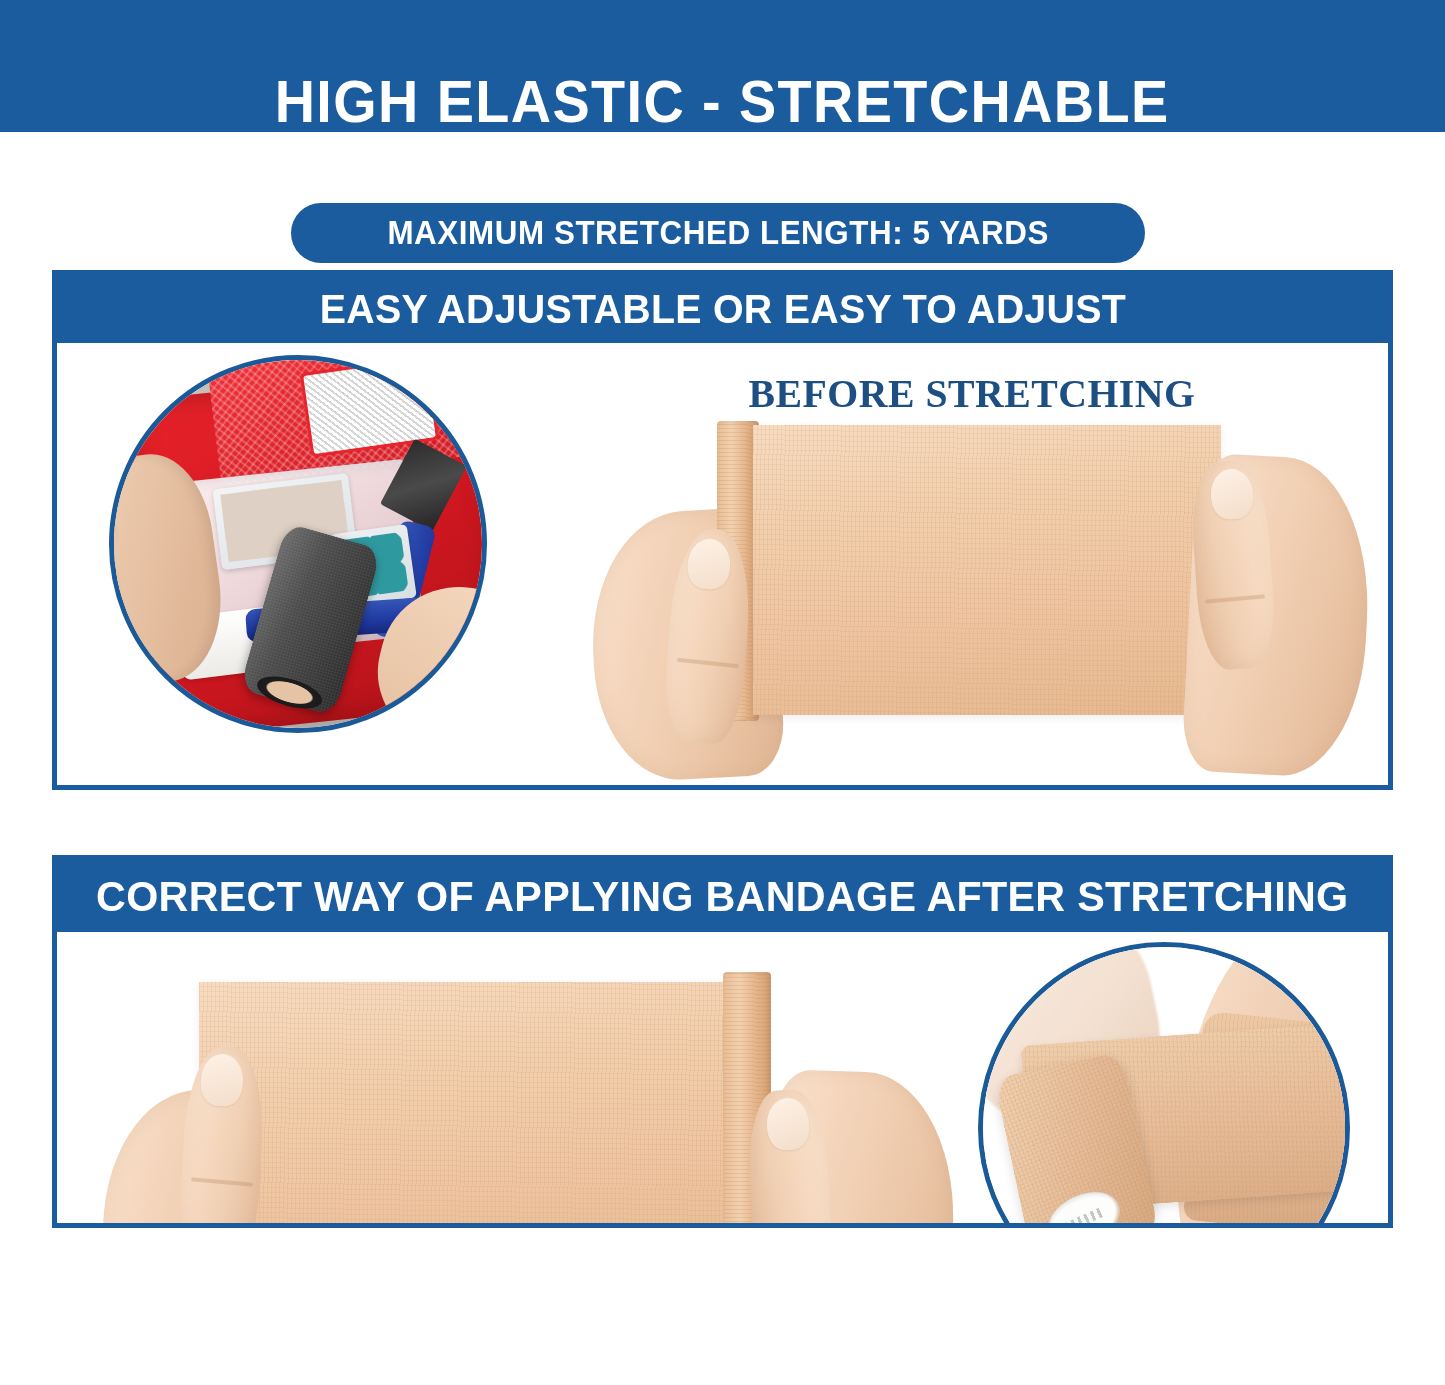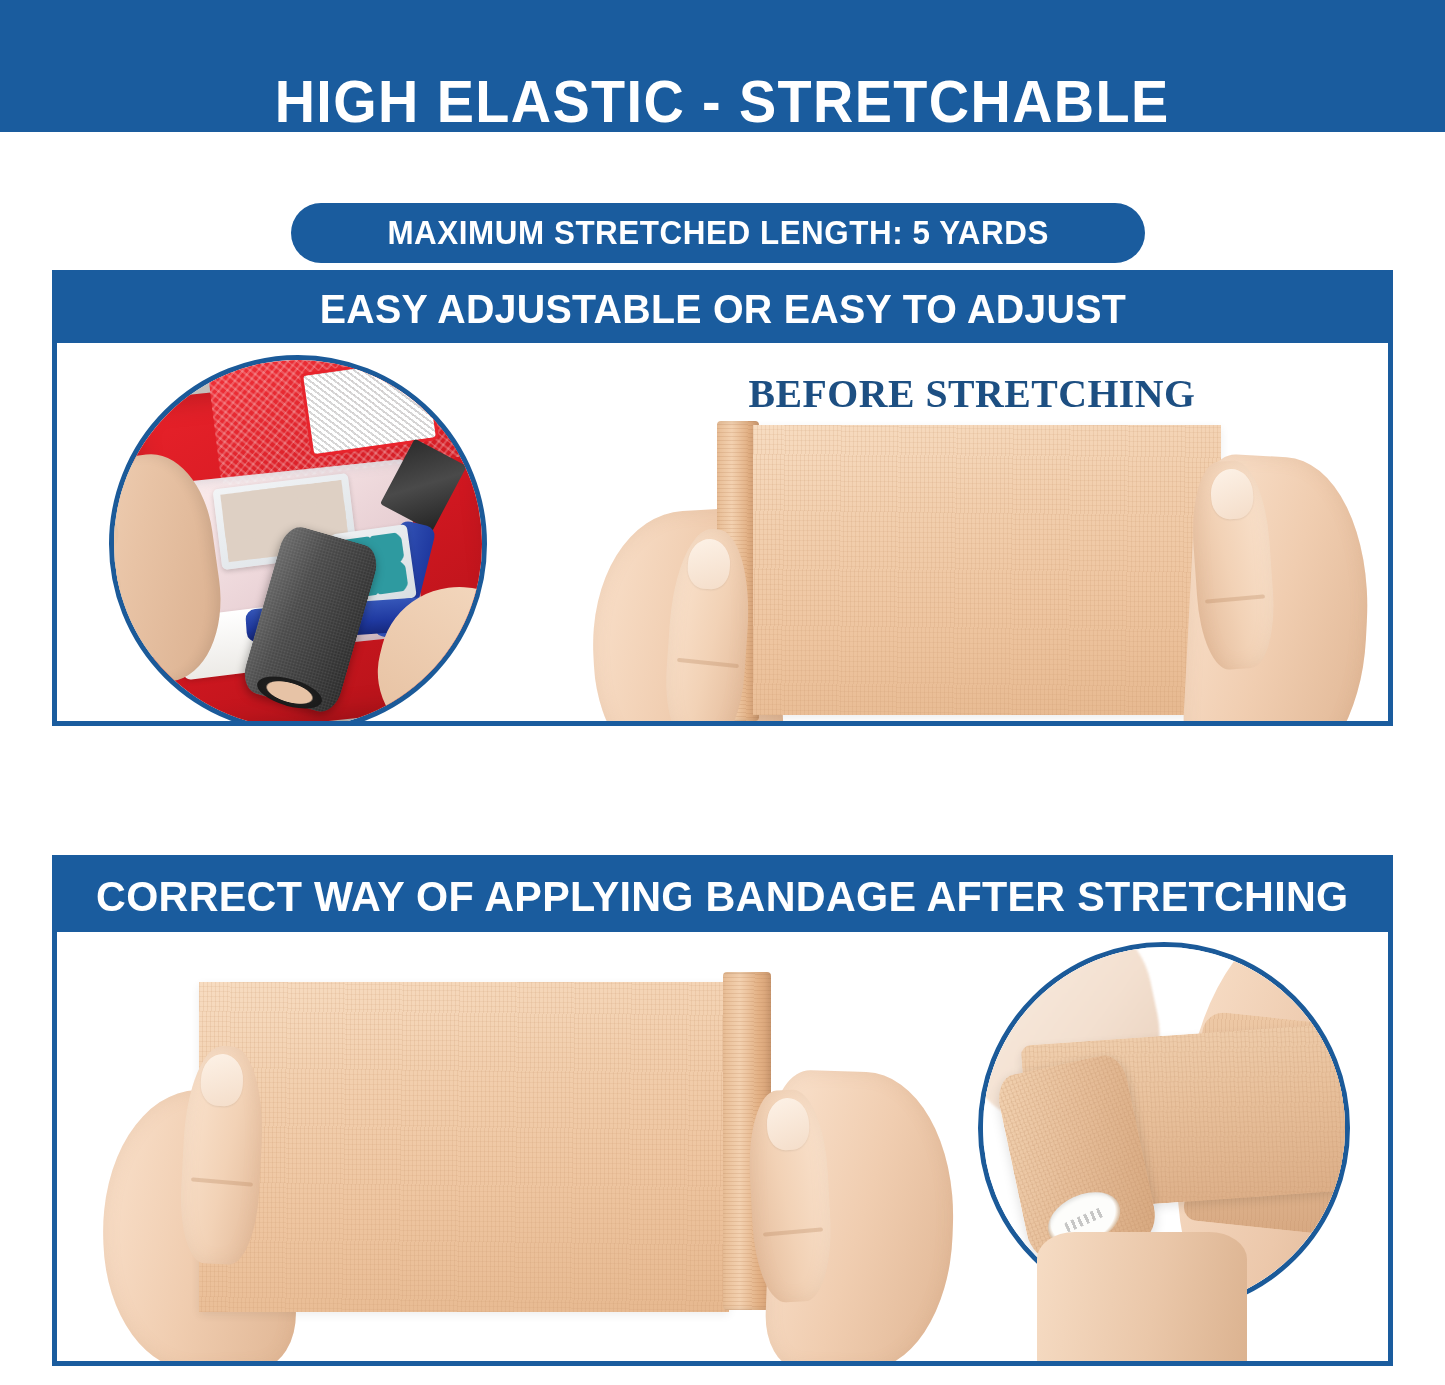--- a/index.html
+++ b/index.html
@@ -62,22 +62,22 @@
   
   .panel {
     position: absolute;
     left: 52px;
     width: 1341px;
     border: 5px solid #1a5c9e;
     box-sizing: border-box;
     background: #ffffff;
     overflow: hidden;
   }
-  #panel-1 { top: 270px; height: 456px; }
-  #panel-2 { top: 855px; height: 511px; }
+  #panel-1 { top: 270px; height: 520px; }
+  #panel-2 { top: 855px; height: 373px; }
 
   .panel-header {
     height: 68px;
     background: #1a5c9e;
     display: flex;
     align-items: center;
     justify-content: center;
     box-sizing: border-box;
   }
   #panel-2 .panel-header { height: 72px; }

